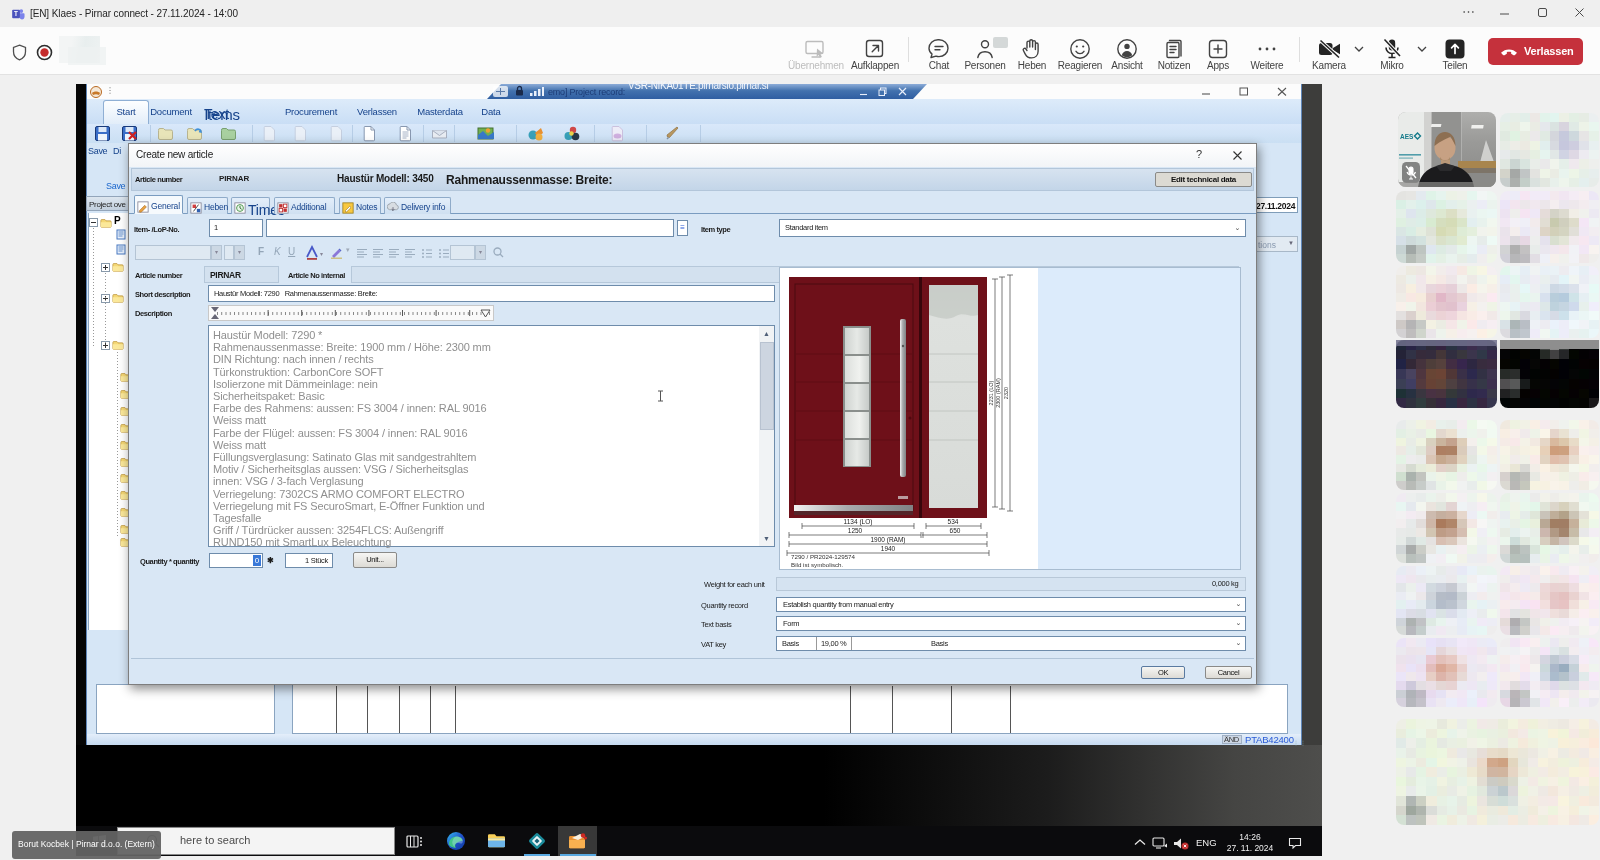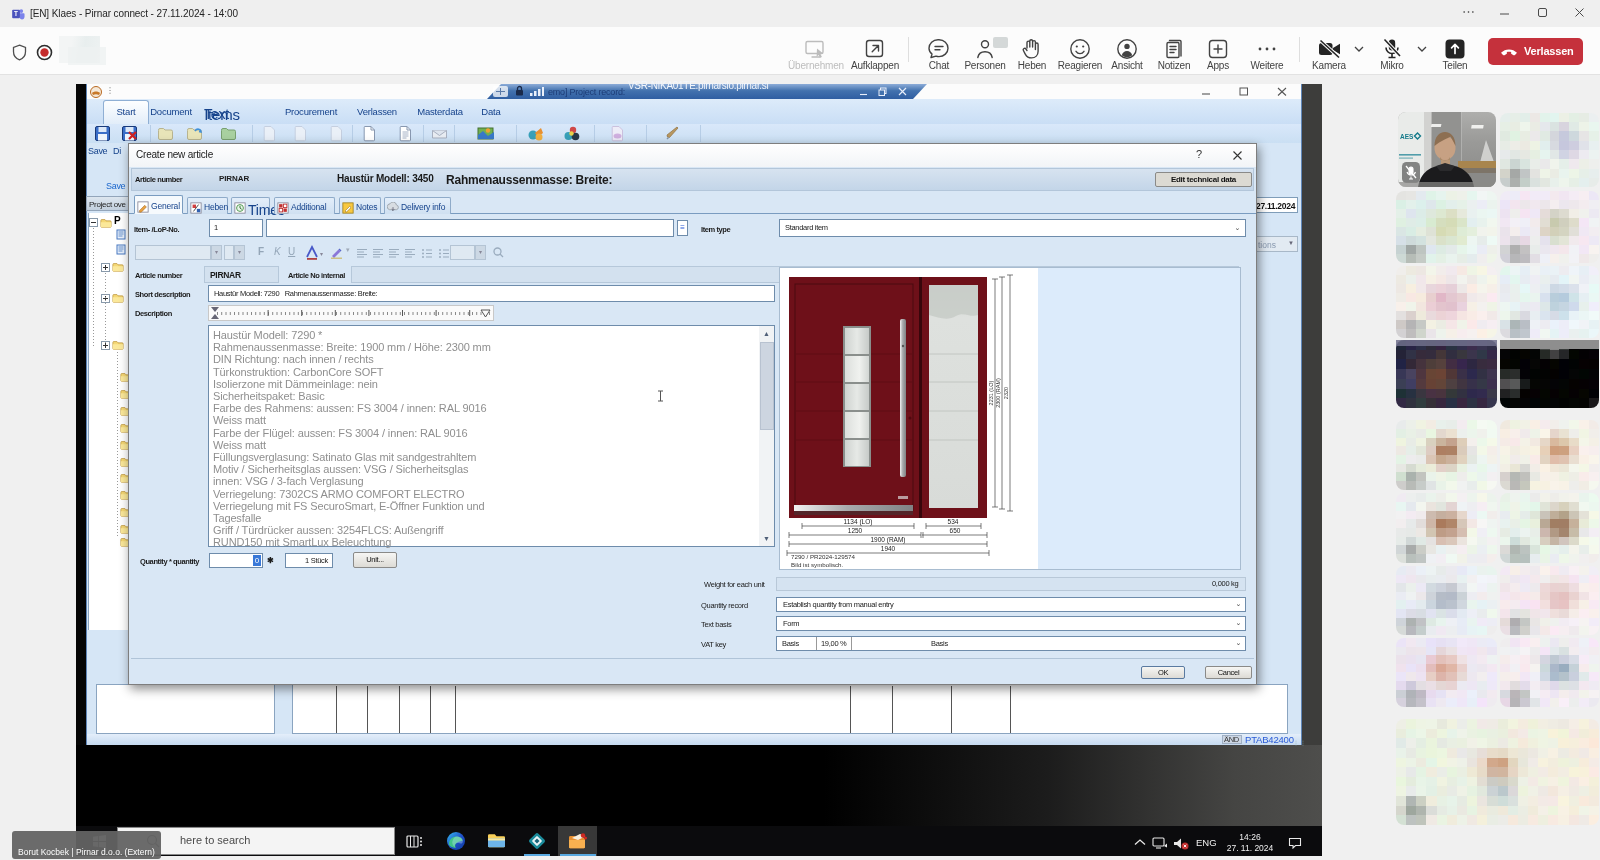--- a/index.html
+++ b/index.html
@@ -728,21 +728,21 @@
 <svg class="ab" style="left:1173px;top:837px" width="16" height="13">
     <path d="M1 5h3l4-3.5v10L4 8H1z" fill="#e8e8e8"></path>
     <circle cx="12" cy="9" r="3.5" fill="#c23030"></circle>
     <path d="M10.7 7.7l2.6 2.6M13.3 7.7l-2.6 2.6" stroke="#fff" stroke-width=".9"></path>
   </svg>
 <div class="ab" style="left:1196px;top:837px;font-size:9.5px;color:#f0f0f0">ENG</div>
 <div class="ab" style="left:1222px;top:832px;width:56px;text-align:center;font-size:8.5px;color:#f0f0f0;line-height:11px">14:26<br>27. 11. 2024</div>
 <svg class="ab" style="left:1288px;top:837px" width="15" height="12">
     <path d="M1.5 1.5h11v7h-5l-2.5 2.5V8.5h-3.5z" fill="none" stroke="#e8e8e8" stroke-width="1.1"></path>
   </svg>
-<div class="ab" style="left:12px;top:831px;height:28px;background:rgba(99,99,99,.95);border-radius:3px;padding:12px 6px;font-size:8.5px;color:#fff;line-height:19px;z-index:60;white-space:nowrap">Borut Kocbek | Pirnar d.o.o. (Extern)</div>
+<div class="ab" style="left:12px;top:831px;height:28px;background:rgba(99,99,99,.95);border-radius:3px;padding:4px 6px;font-size:8.5px;color:#fff;line-height:19px;z-index:60;white-space:nowrap">Borut Kocbek | Pirnar d.o.o. (Extern)</div>
 <div class="ab" style="left:1398px;top:112px;width:98px;height:75px;border-radius:8px;overflow:hidden">
     <svg width="98" height="75" viewBox="0 0 98 75" style="display:block">
       <defs>
         <linearGradient id="bgv" x1="0" y1="0" x2="0" y2="1">
           <stop offset="0" stop-color="#aeaeac"></stop>
           <stop offset=".4" stop-color="#9a9a98"></stop>
           <stop offset="1" stop-color="#888886"></stop>
         </linearGradient>
       </defs>
       <rect width="98" height="75" fill="url(#bgv)"></rect>

